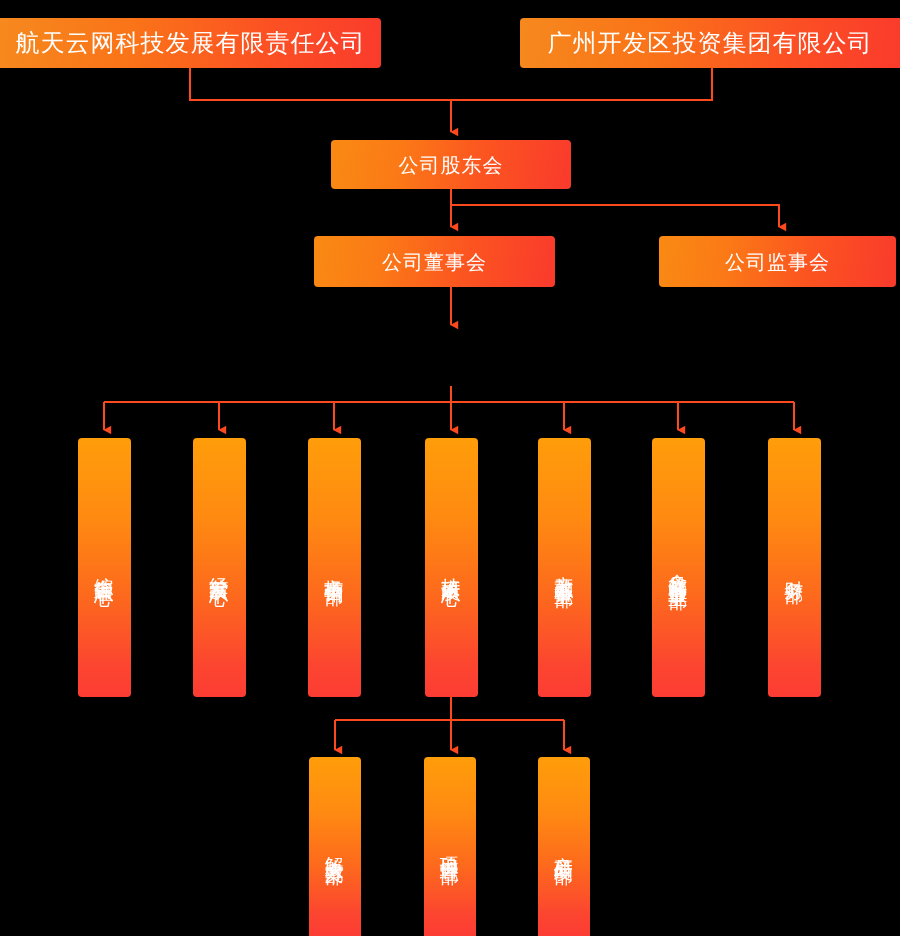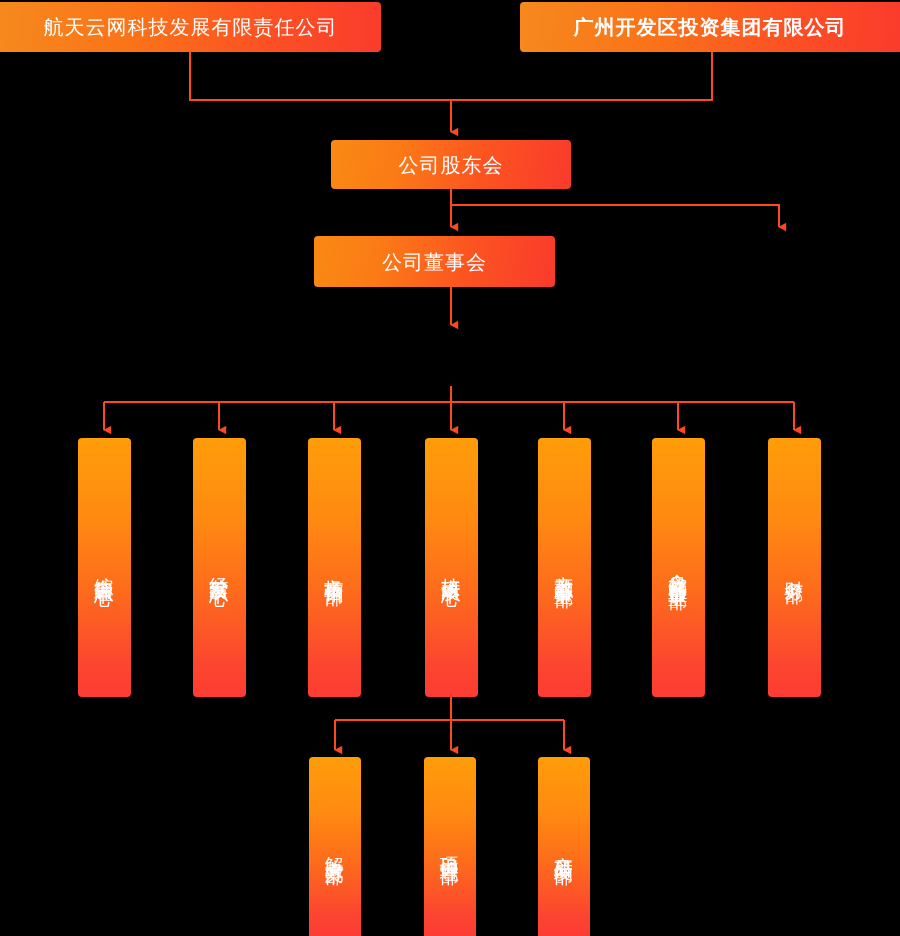--- a/index.html
+++ b/index.html
@@ -35,21 +35,22 @@
   }
   
   .node.h {
     background: linear-gradient(100deg, #F98A13 0%, #FB7A16 28%, #FC5520 62%, #F93A2C 100%);
     font-size: 20px;
     line-height: 1.2;
   }
   
   .node.banner {
     background: linear-gradient(95deg, #F6891E 0%, #FA7318 35%, #FC4F24 72%, #FA3B2C 100%);
-    font-size: 20px;
+    font-size: 24px;
+    margin-top: 16px;
   }
   
   .node.v {
     background: linear-gradient(180deg, #FF9D0A 0%, #FF8B11 30%, #FD6A1C 60%, #FC4530 88%, #FC3C33 100%);
     font-size: 19px;
     writing-mode: vertical-rl;
     text-orientation: upright;
     line-height: 1.28;
     letter-spacing: 2px;
     padding: 6px 0;
@@ -91,32 +92,35 @@
       <path d="M335,720 L335,750" marker-end="url(#arw)"></path>
       <path d="M451,720 L451,750" marker-end="url(#arw)"></path>
       <path d="M564,720 L564,750" marker-end="url(#arw)"></path>
     </g>
   </svg>
 
   <div class="node banner" style="left:0px; top:2px; width:381px; height:50px; border-radius:0 4px 4px 0;">
     <span>航天云网科技发展有限责任公司</span>
   </div>
 
-  <div class="node banner" style="left:520px; top:2px; width:380px; height:50px; border-radius:4px 0 0 4px;font-weight:bold;">
+  <div class="node banner" style="left:520px; top:2px; width:380px; height:50px; border-radius:4px 0 0 4px;">
     <span>广州开发区投资集团有限公司</span>
   </div>
 
   <div class="node h" style="left:331px; top:140px; width:240px; height:49px;justify-content:center;">
     <span>公司股东会</span>
   </div>
 
   <div class="node h" style="left:314px; top:236px; width:241px; height:51px;">
     <span>公司董事会</span>
   </div>
 
+  <div class="node h" style="left:659px; top:236px; width:237px; height:51px;">
+    <span>公司监事会</span>
+  </div>
 
 
   <div class="node v" style="left:78px; top:438px; width:53px; height:259px;">
     <span>综合管理中心</span>
   </div>
 
   <div class="node v" style="left:193px; top:438px; width:53px; height:259px;">
     <span>经营发展中心</span>
   </div>
 

